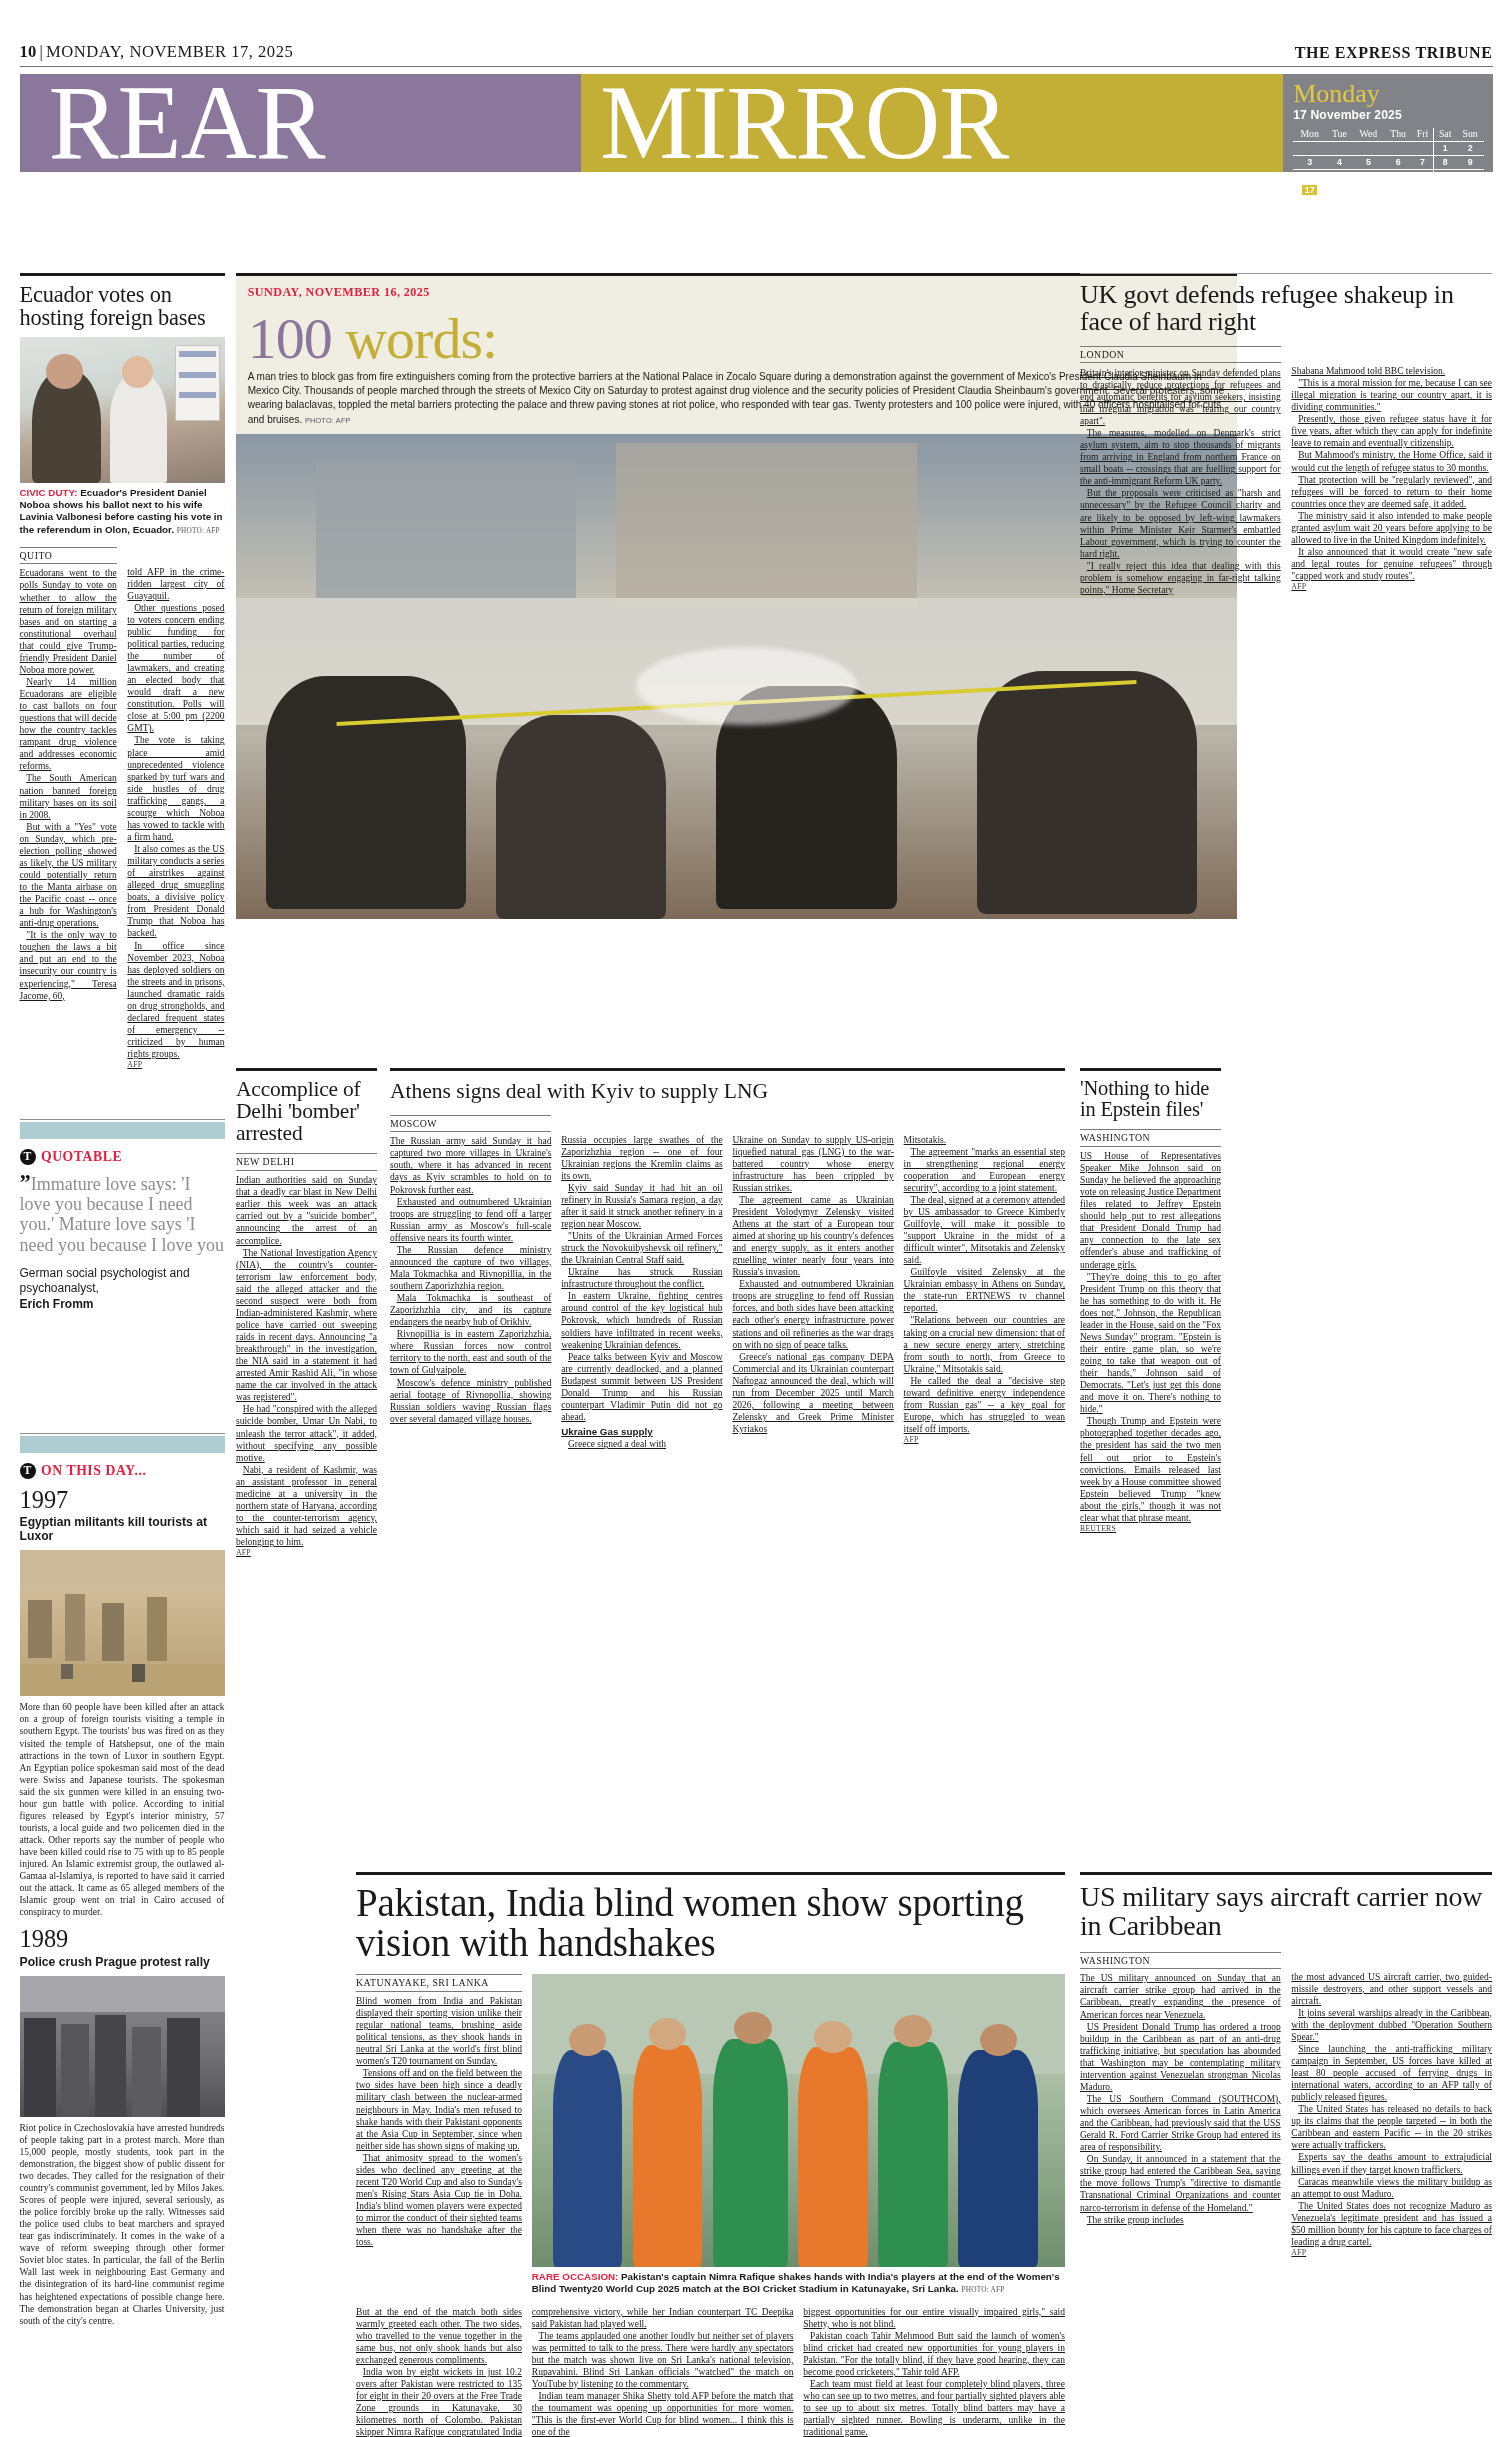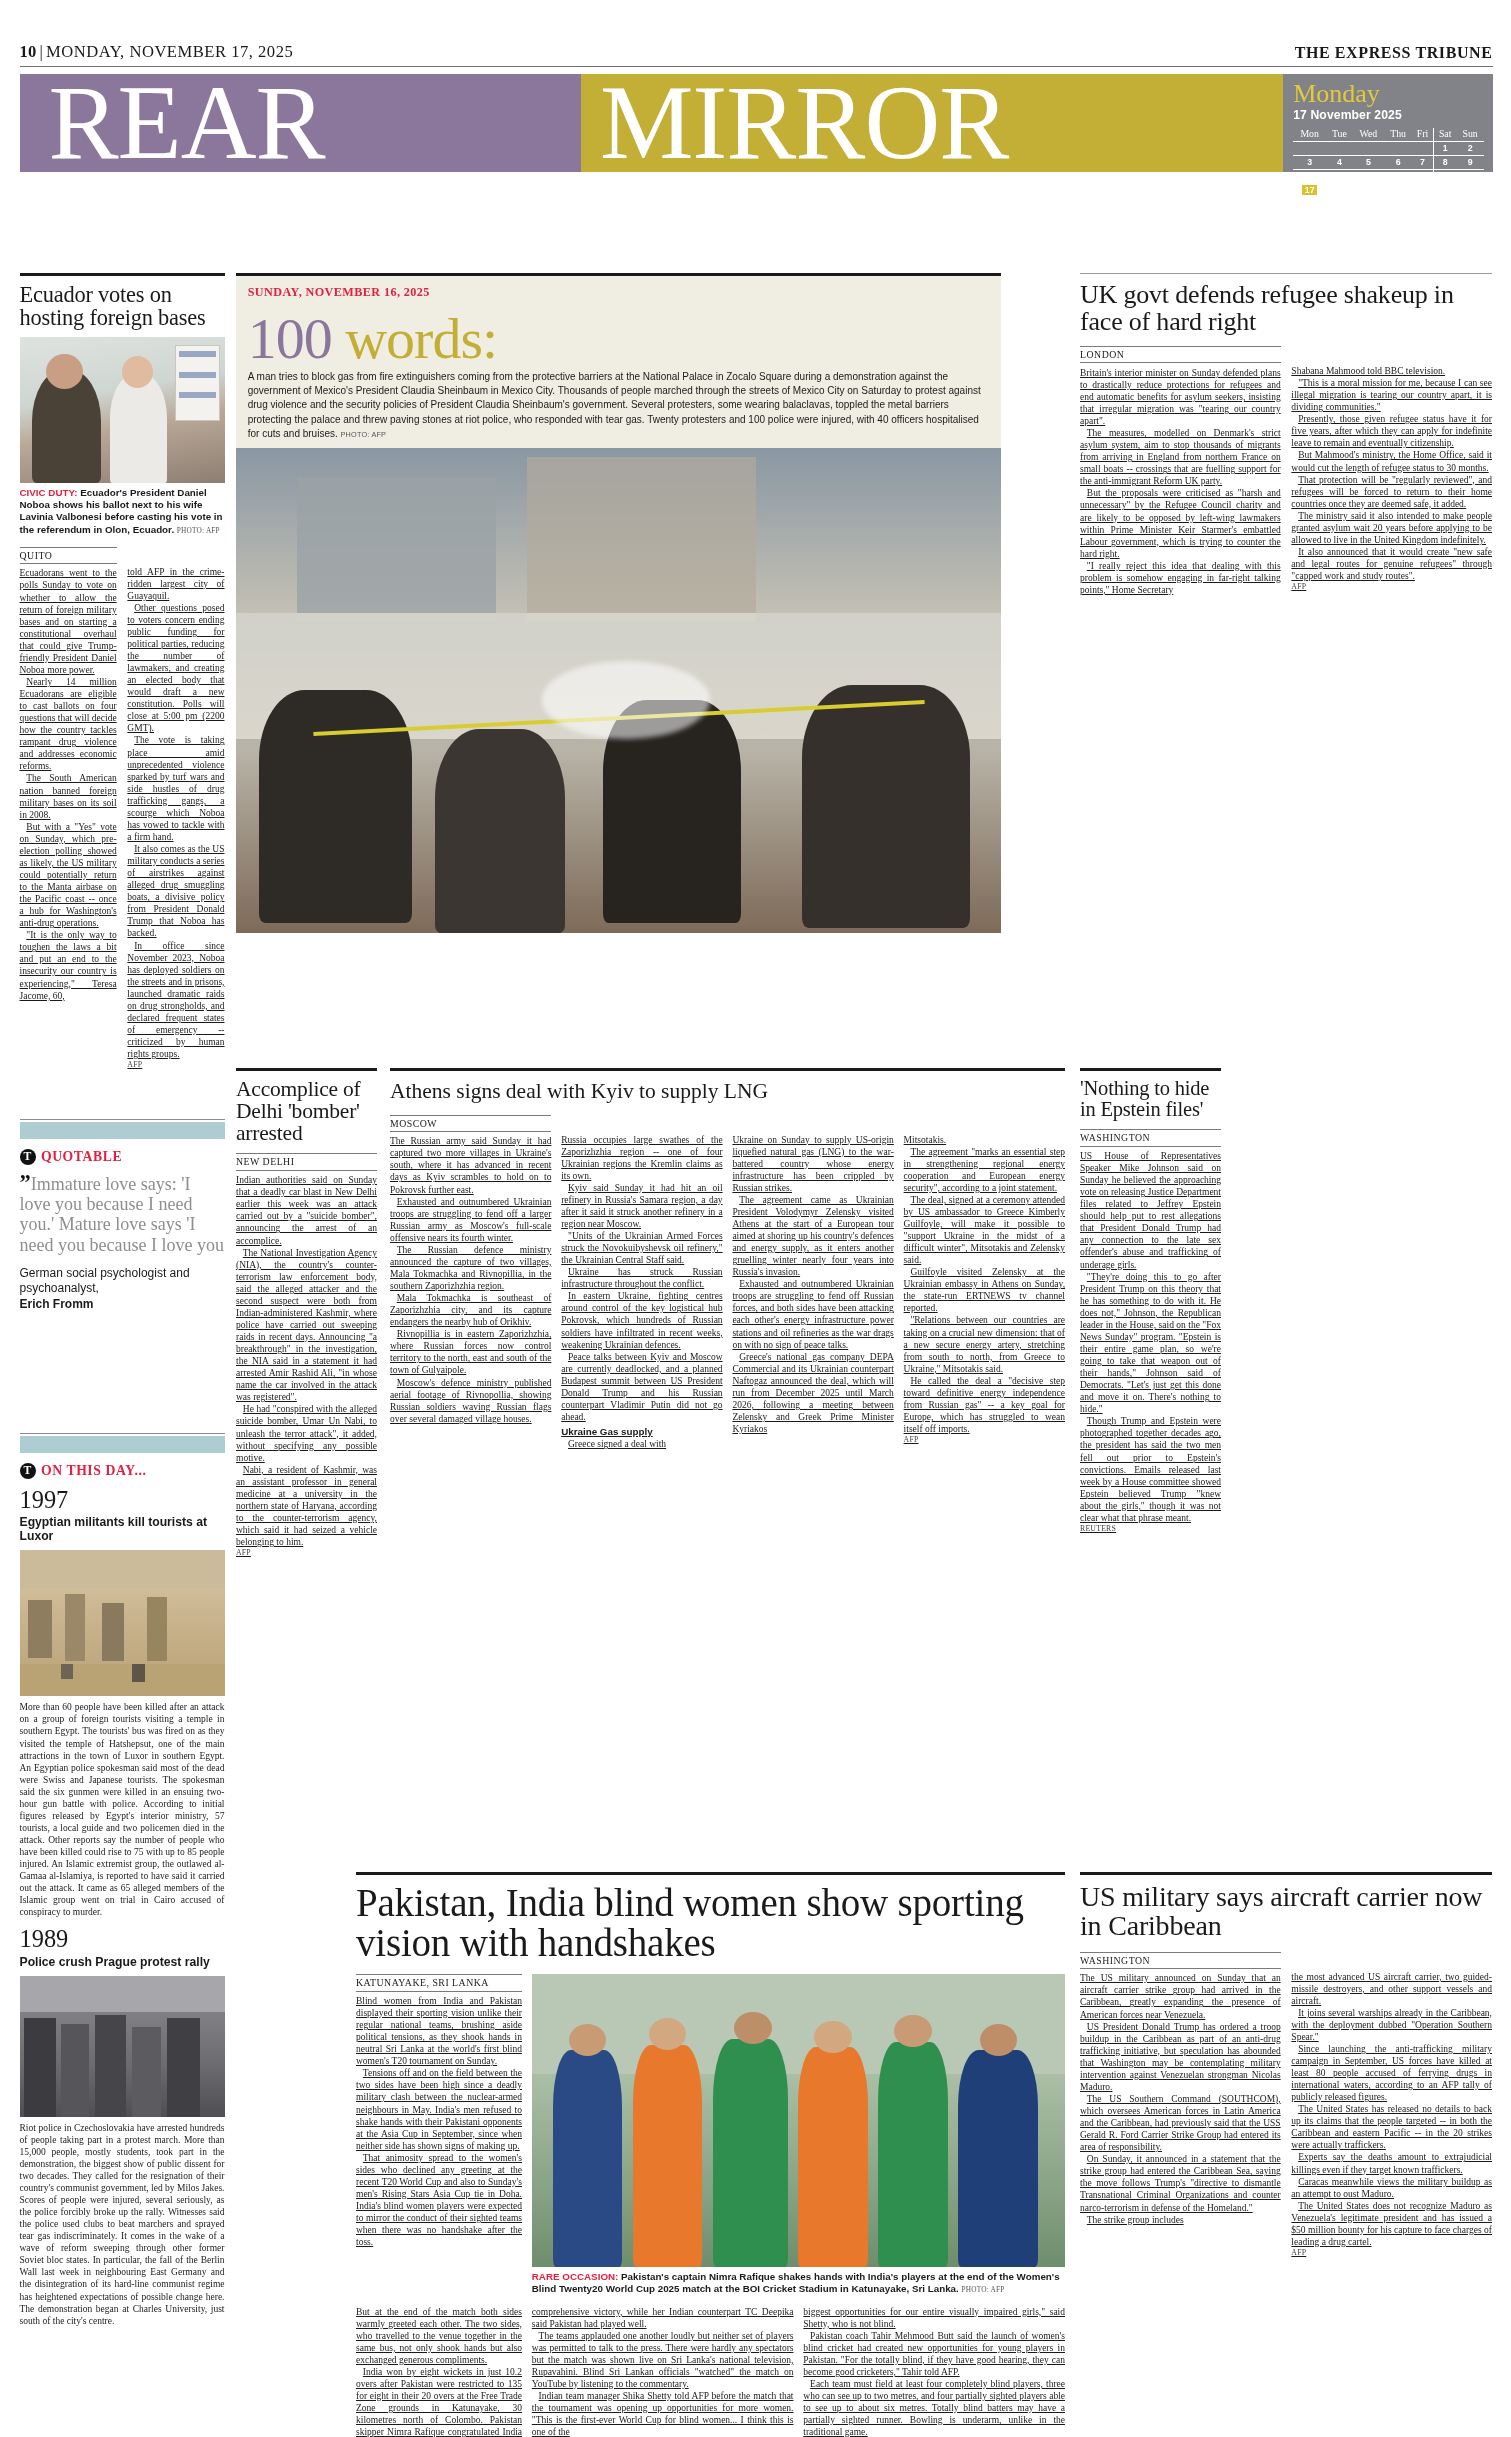--- a/index.html
+++ b/index.html
@@ -284,21 +284,21 @@
       <div style="position:absolute;left:2%;top:30%;width:16%;height:70%;background:#3c3c40;"></div>
       <div style="position:absolute;left:20%;top:34%;width:14%;height:66%;background:#55555a;"></div>
       <div style="position:absolute;left:37%;top:28%;width:15%;height:72%;background:#45454a;"></div>
       <div style="position:absolute;left:55%;top:36%;width:14%;height:64%;background:#5b5b60;"></div>
       <div style="position:absolute;left:72%;top:30%;width:16%;height:70%;background:#3f3f44;"></div>
       <div style="position:absolute;left:0;top:0;width:100%;height:26%;background:#a7a7ab;"></div>
     </div>
     <div class="otd-body">Riot police in Czechoslovakia have arrested hundreds of people taking part in a protest march. More than 15,000 people, mostly students, took part in the demonstration, the biggest show of public dissent for two decades. They called for the resignation of their country's communist government, led by Milos Jakes. Scores of people were injured, several seriously, as the police forcibly broke up the rally. Witnesses said the police used clubs to beat marchers and sprayed tear gas indiscriminately. It comes in the wake of a wave of reform sweeping through other former Soviet bloc states. In particular, the fall of the Berlin Wall last week in neighbouring East Germany and the disintegration of its hard-line communist regime has heightened expectations of possible change here. The demonstration began at Charles University, just south of the city's centre.</div>
   </div>
 
-  <div class="abs" style="left:236px; top:273px; width:765px;">
+  <div class="abs" style="left:236px; top:273px; width:1001px;">
     <div class="w100">
       <div class="w100-date">SUNDAY, NOVEMBER 16, 2025</div>
       <div class="w100-title"><span class="n">100</span> <span class="w">words:</span></div>
       <div class="w100-body"><span>A man tries to block gas from fire extinguishers coming from the protective barriers at the National Palace in Zocalo Square during a demonstration against the government of Mexico's President Claudia Sheinbaum in Mexico City. Thousands of people marched through the streets of Mexico City on Saturday to protest against drug violence and the security policies of President Claudia Sheinbaum's government.  Several protesters, some wearing balaclavas, toppled the metal barriers protecting the palace and threw paving stones at riot police, who responded with tear gas. Twenty protesters and 100 police were injured, with 40 officers hospitalised for cuts and bruises.</span> <span class="ph">PHOTO: AFP</span></div>
     </div>
     <div class="photo" style="height:485px; background:linear-gradient(180deg,#6e7a86 0%,#8d9aa2 30%,#b8b4a8 62%,#7e6a58 100%);">
       <div style="position:absolute;left:0;top:0;width:100%;height:34%;background:linear-gradient(180deg,#8a97a3,#c3c0b4);"></div>
       <div style="position:absolute;left:8%;top:6%;width:26%;height:30%;background:#9ba3a6;opacity:.8;"></div>
       <div style="position:absolute;left:38%;top:2%;width:30%;height:34%;background:#b3aa9b;opacity:.65;"></div>
       <div style="position:absolute;left:0;top:34%;width:100%;height:26%;background:rgba(230,225,215,.75);"></div>

